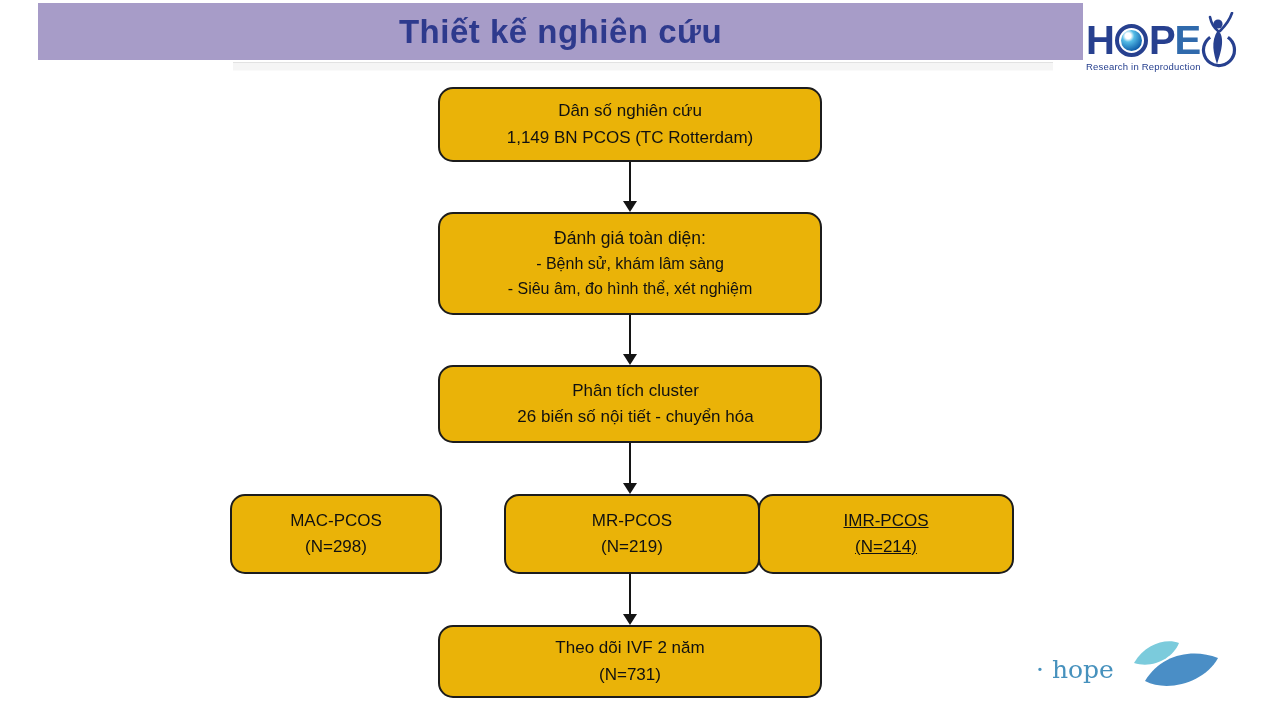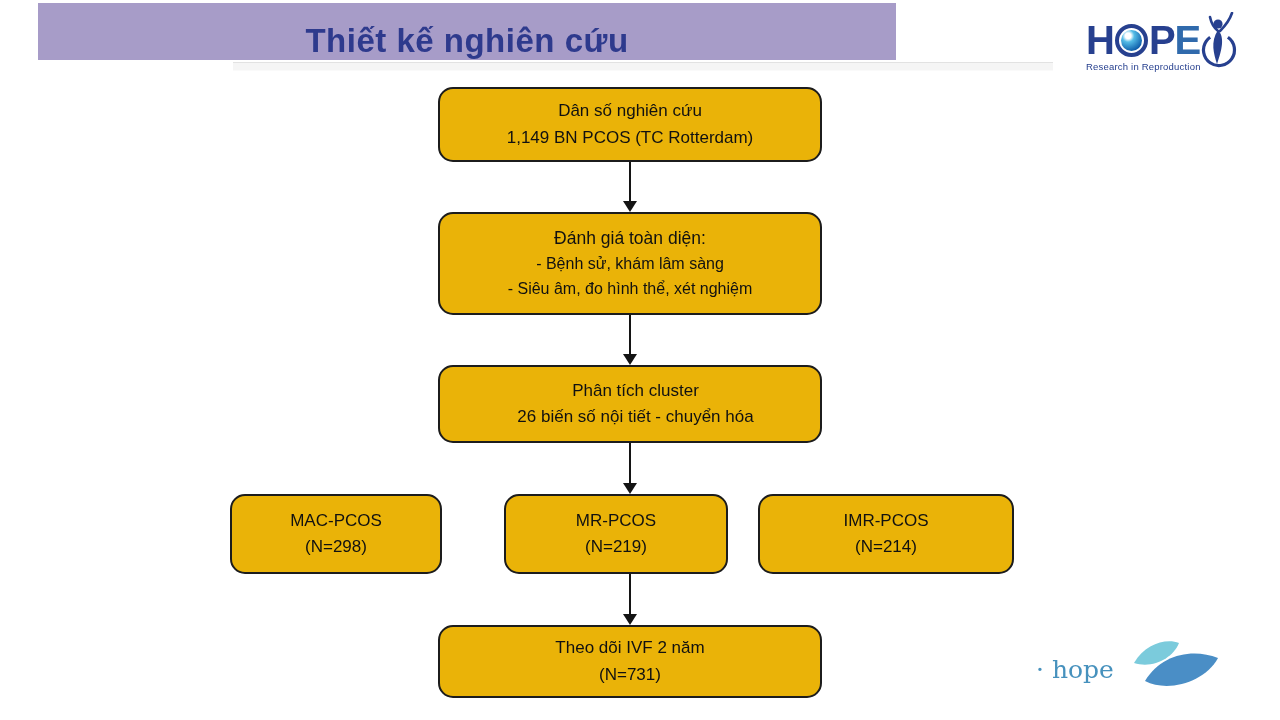--- a/index.html
+++ b/index.html
@@ -1,22 +1,22 @@
 <!DOCTYPE html>
 <html><head>
 <meta charset="utf-8">
 <style>
   * { margin: 0; padding: 0; box-sizing: border-box; }
   html, body { width: 1280px; height: 720px; background: #ffffff; overflow: hidden; }
   body { font-family: "Liberation Sans", "DejaVu Sans", sans-serif; position: relative; }
 
   
   .header-bar {
-    position: absolute; left: 38px; top: 3px; width: 858px; height: 57px;
-    background: #a79cc8; display: flex; align-items: flex-end; justify-content: center;
+    position: absolute; left: 38px; top: 3px; width: 1045px; height: 57px;
+    background: #a79cc8; display: flex; align-items: center; justify-content: center;
   }
   .header-title {
     font-size: 33px; font-weight: bold; color: #2e3a8d; letter-spacing: 0.5px;
   }
   .header-strip {
     position: absolute; left: 233px; top: 62px; width: 820px; height: 9px;
     background: #f5f5f5; border-top: 1px solid #e2e2e2; border-bottom: 1px solid #fafafa;
   }
 
   
@@ -43,22 +43,22 @@
     display: flex; flex-direction: column; align-items: center; justify-content: center;
     text-align: center; color: #111111; font-size: 17px; line-height: 1.55;
   }
   .fbox .em { font-size: 17.5px; }
   .fbox .sub { font-size: 16px; }
 
   .box-population { left: 438px; top: 87px;  width: 384px; height: 75px; }
   .box-eval       { left: 438px; top: 212px; width: 384px; height: 103px; }
   .box-cluster    { left: 438px; top: 365px; width: 384px; height: 78px; padding-left: 11px; }
   .box-mac        { left: 230px; top: 494px; width: 212px; height: 80px; }
-  .box-mr         { left: 504px; top: 494px; width: 224px; height: 80px; }
-  .box-imr        { left: 758px; top: 494px; width: 256px; height: 80px; }
+  .box-mr         { left: 504px; top: 494px; width: 256px; height: 80px; }
+  .box-imr        { left: 758px; top: 494px; width: 256px; height: 80px; text-decoration: underline; }
   .box-followup   { left: 438px; top: 625px; width: 384px; height: 73px; }
 
   
   .arrow-line { position: absolute; left: 629px; width: 2px; background: #141414; }
   .arrow-head {
     position: absolute; left: 623px; width: 0; height: 0;
     border-left: 7px solid transparent; border-right: 7px solid transparent;
     border-top: 11px solid #141414;
   }
   .al1 { top: 162px; height: 40px; } .ah1 { top: 201px; }

